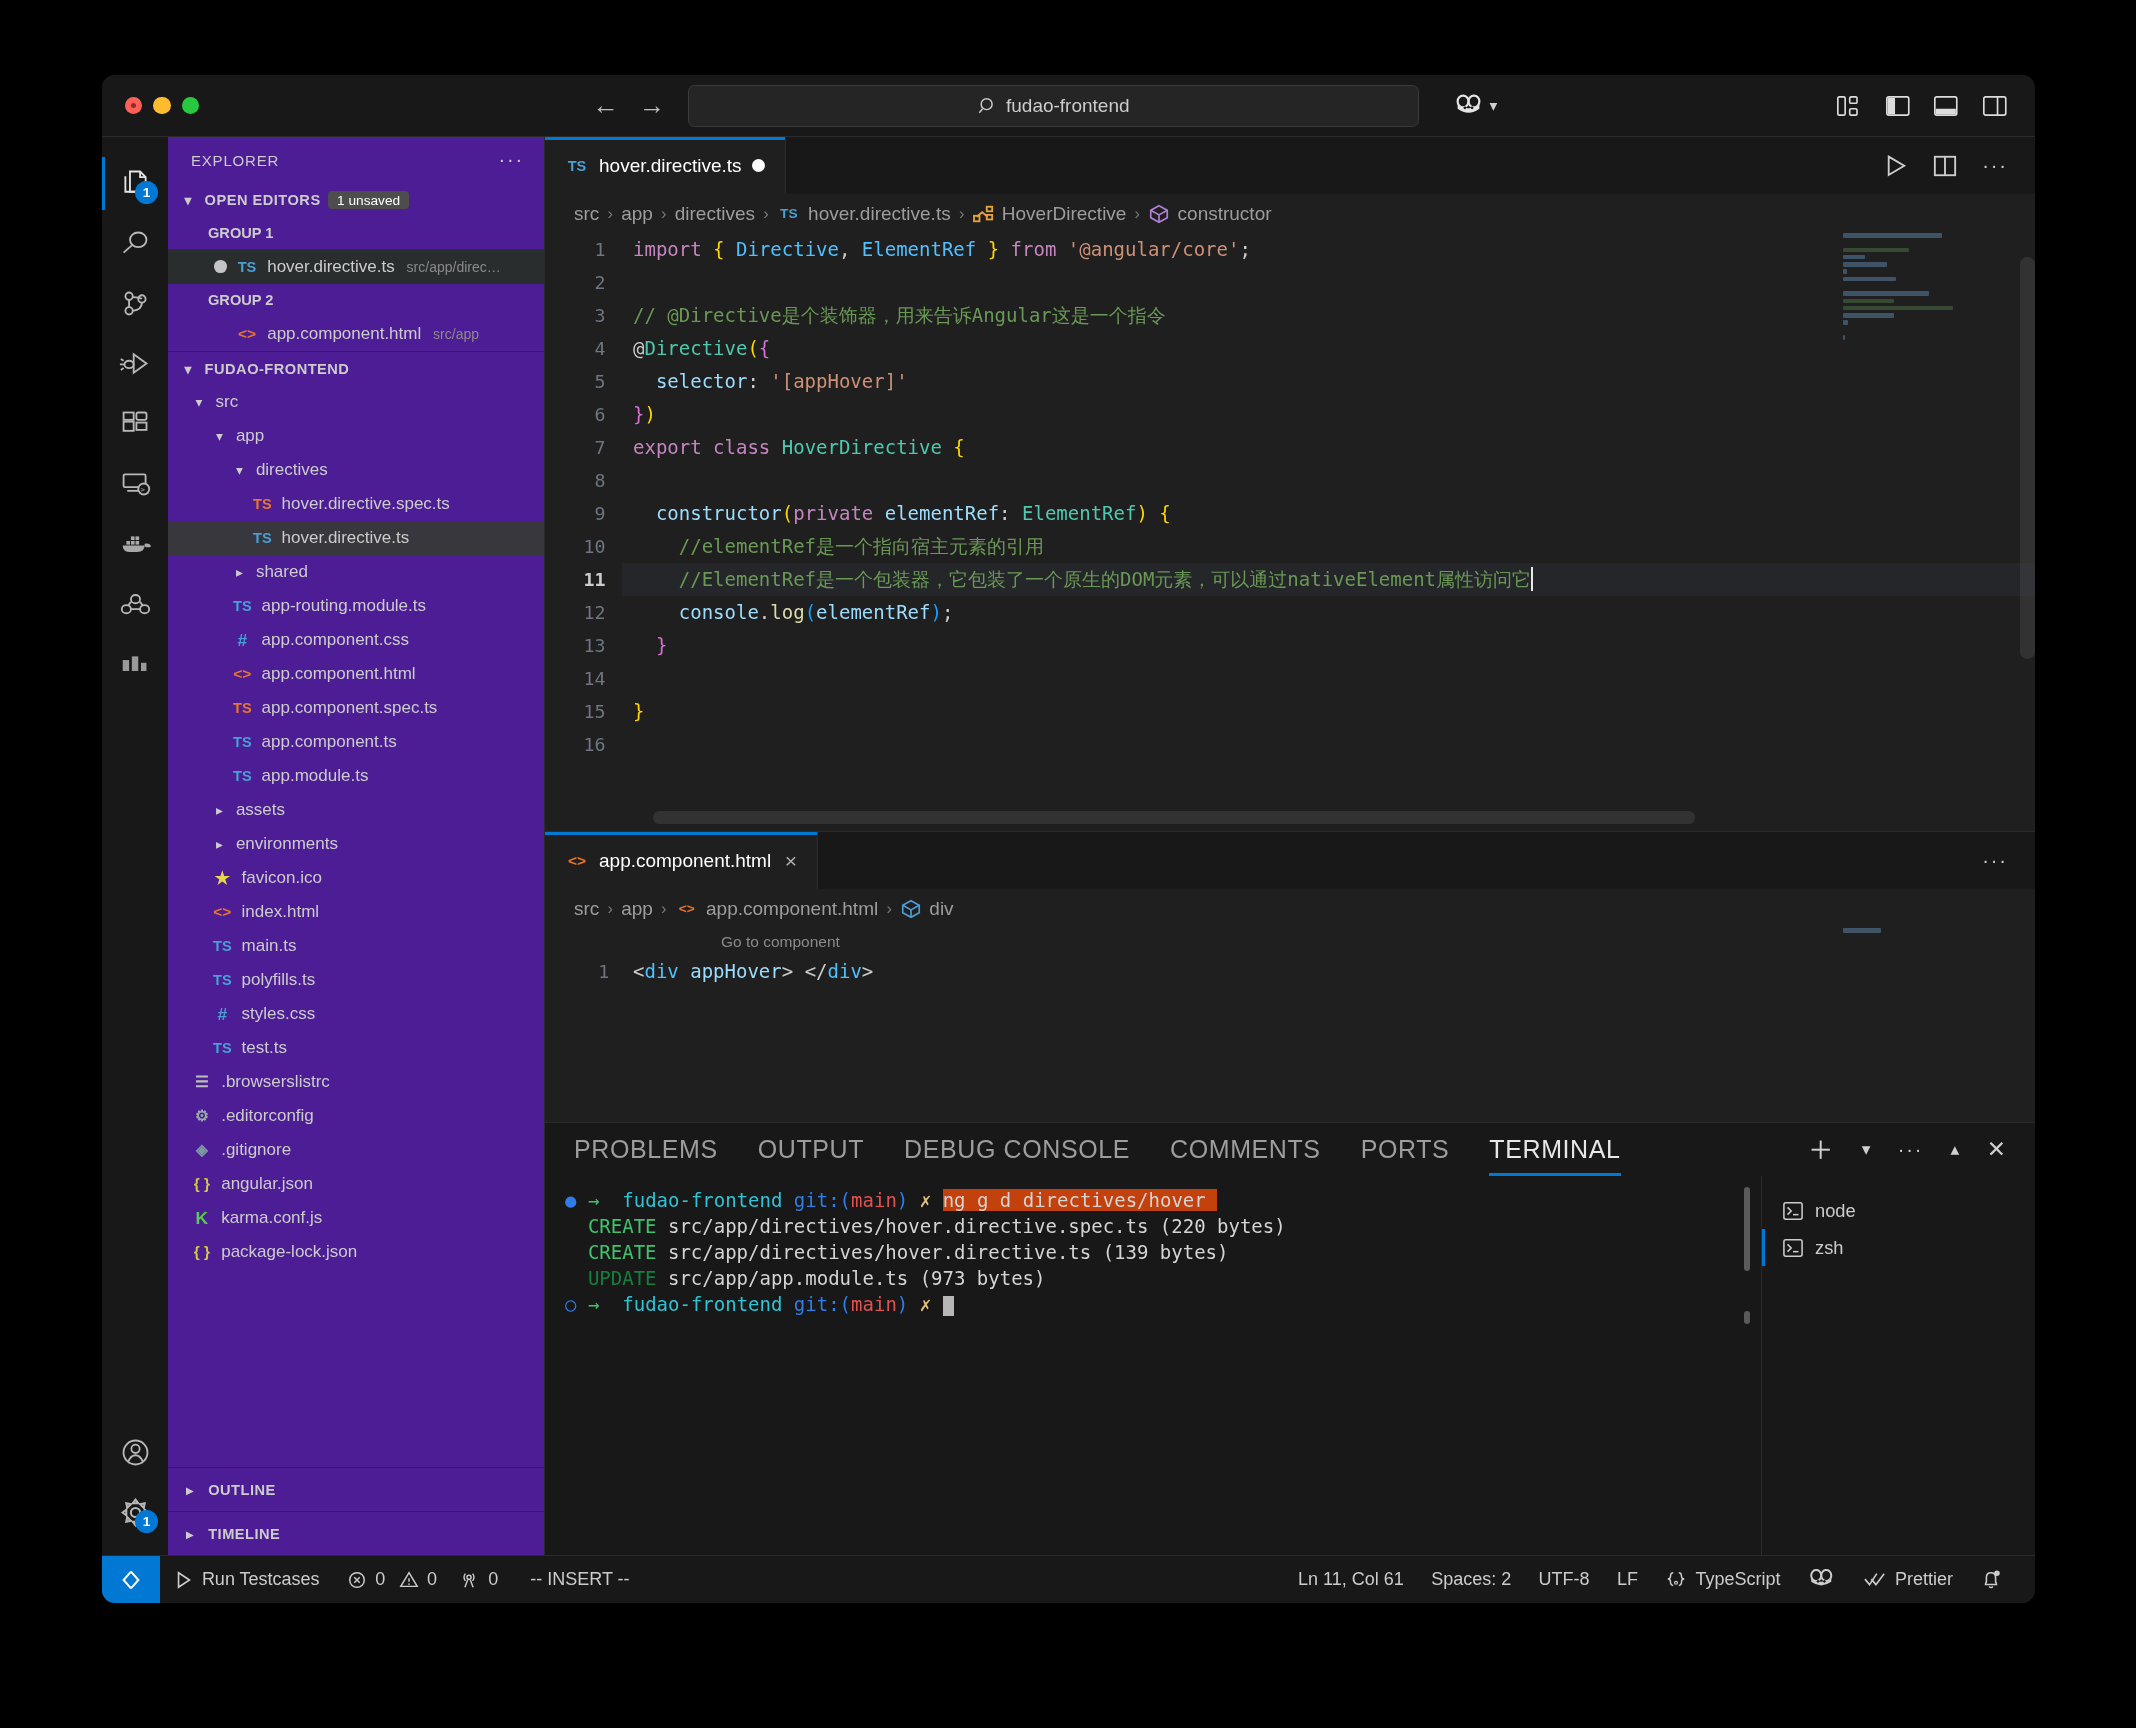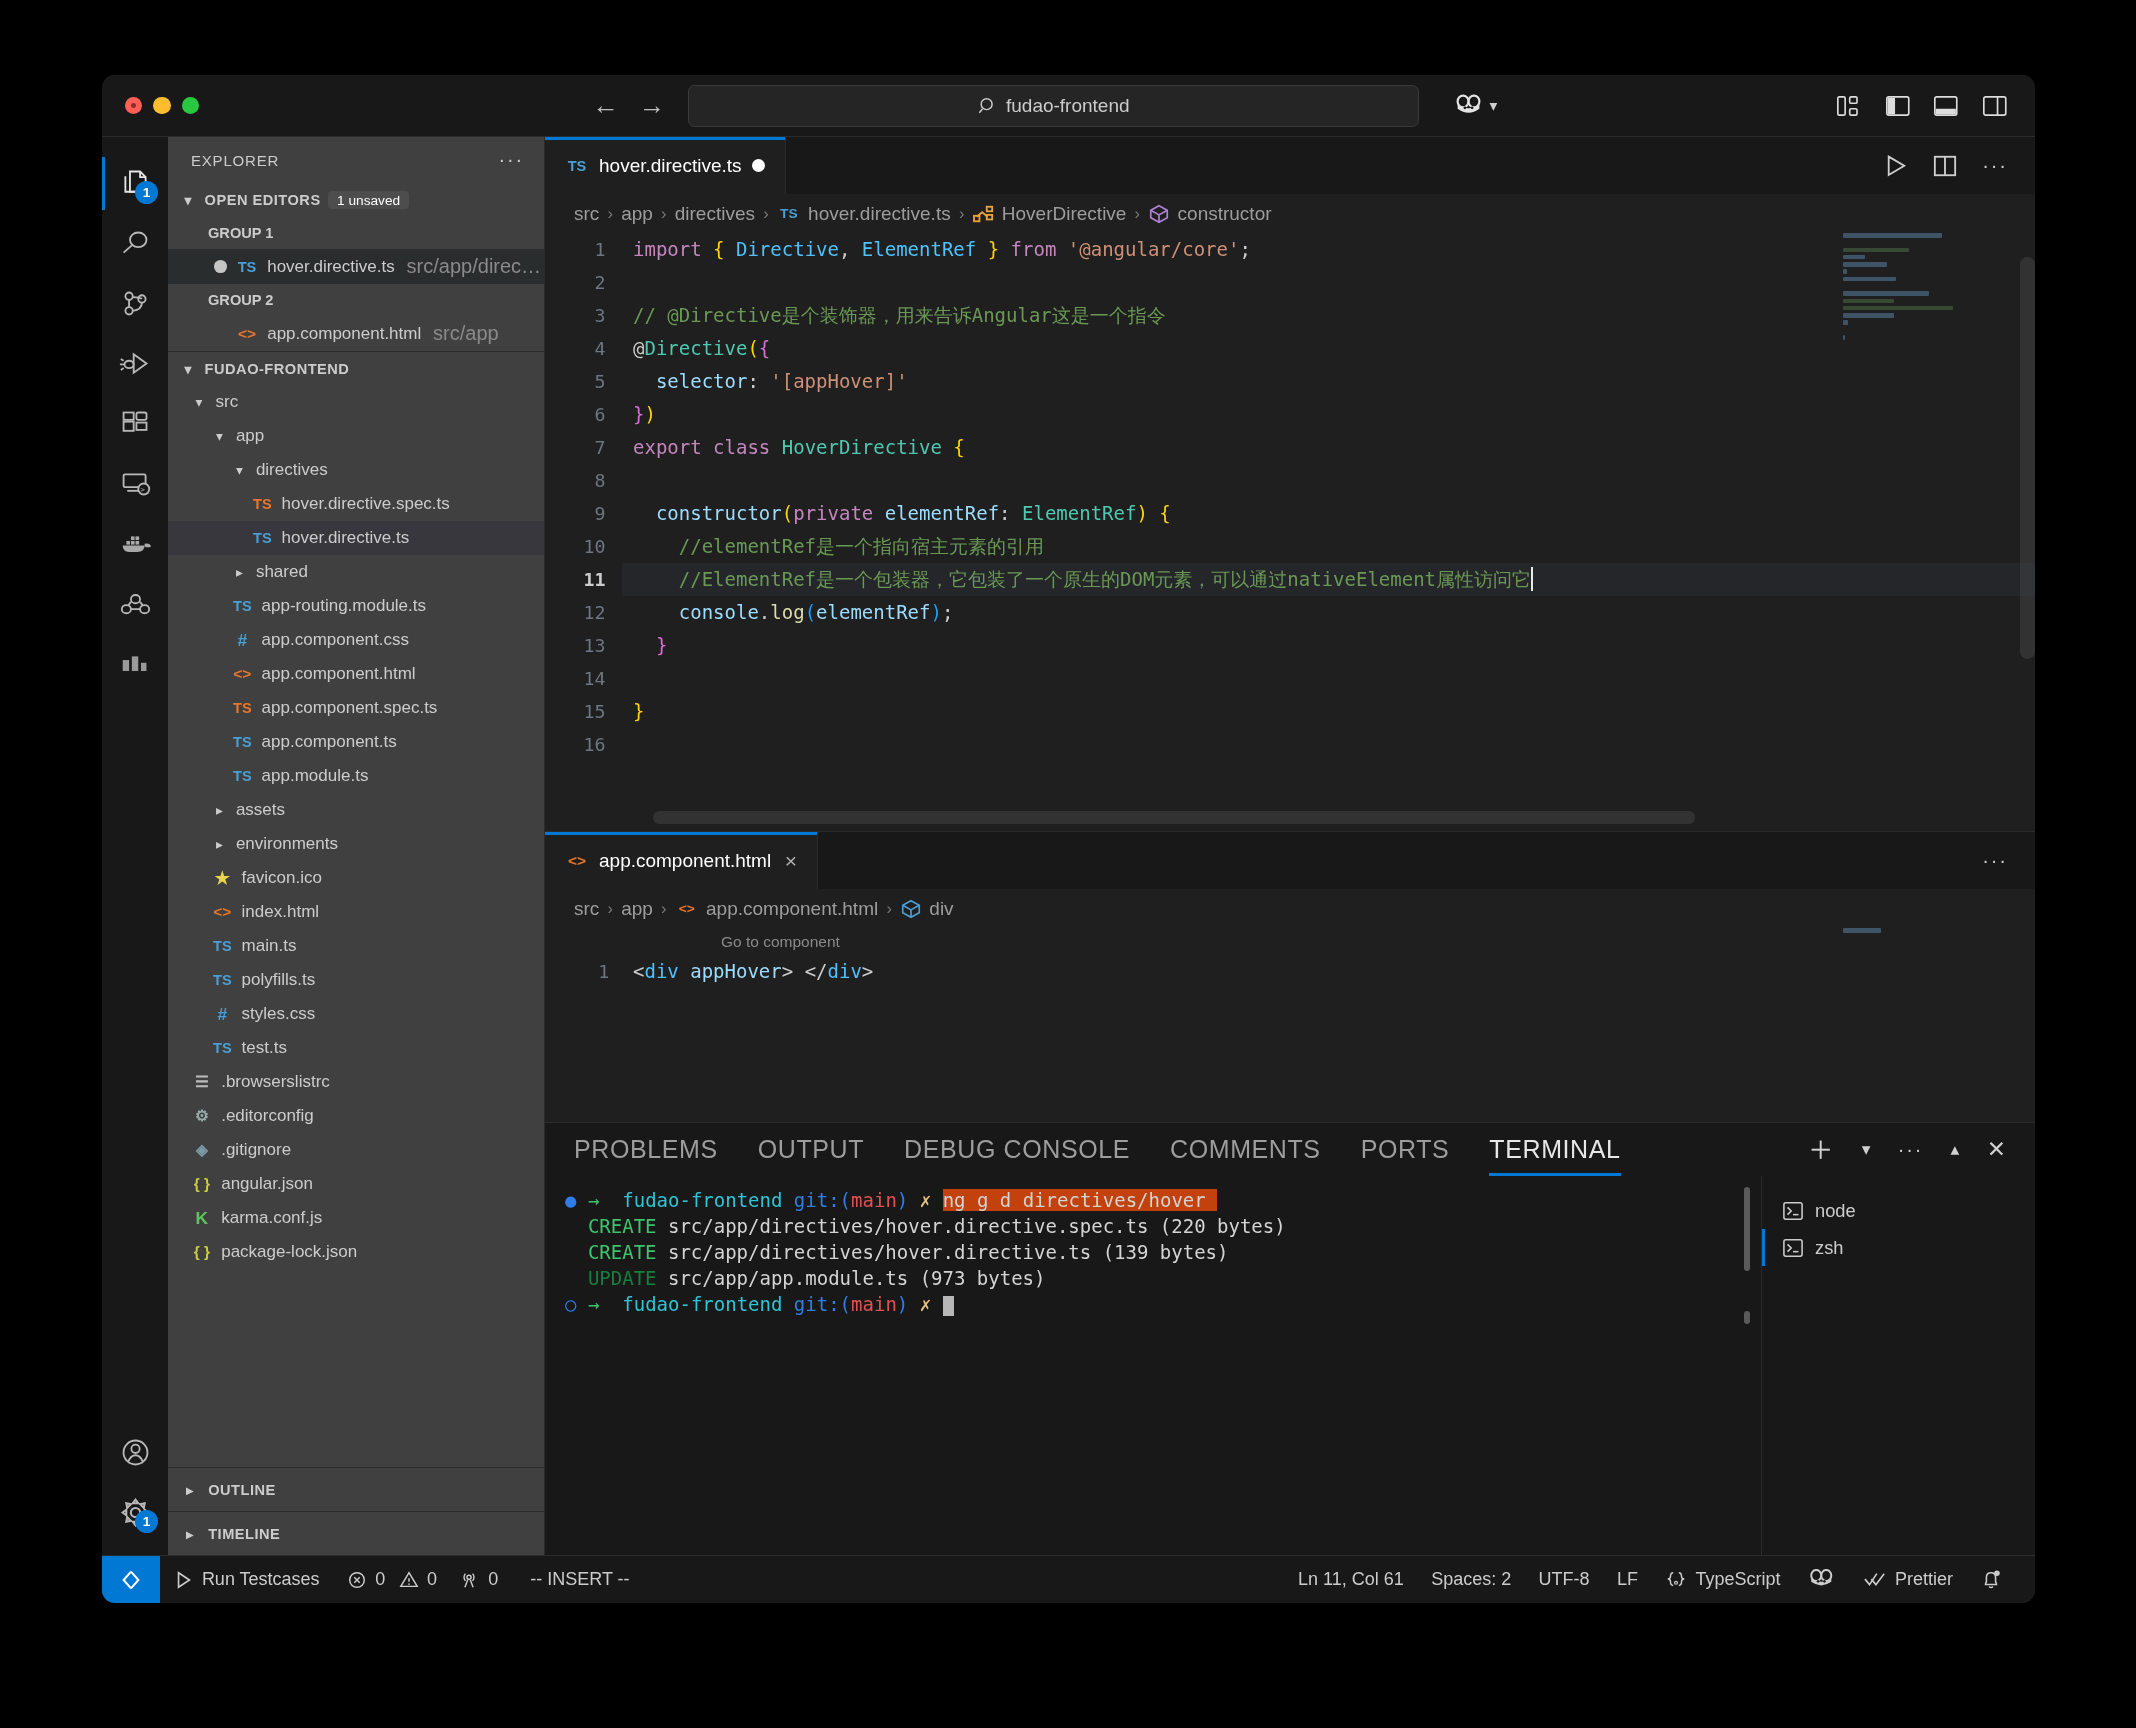--- a/index.html
+++ b/index.html
@@ -66,21 +66,21 @@
   }
   .badge {
     position: absolute; right: 10px; bottom: 9.1px;
     background: #0078d4; color: #fff; border-radius: 50%;
     min-width: 23px; height: 23px; font-size: 13.7px;
     display: flex; align-items: center; justify-content: center; font-weight: 600;
   }
   .act-spacer { flex: 1; }
 
   
-  .sidebar { width: 377px; flex: 0 0 377px; background: #404040; display: flex; flex-direction: column; min-height: 0; border-right: 0.9px solid #2b2b2b;}
+  .sidebar { width: 377px; flex: 0 0 377px; background: #4c1d95; display: flex; flex-direction: column; min-height: 0; border-right: 0.9px solid #2b2b2b;}
   .sb-head {
     height: 46px; display: flex; align-items: center; justify-content: space-between;
     padding: 0 20px 0 23px; color: #cccccc; font-size: 15px; letter-spacing: 0.8px;
     flex: 0 0 46px;
   }
   .dots3 { color: #cccccc; font-size: 20px; letter-spacing: 1.8px; line-height: 9.1px; }
 
   .section-head {
     height: 34px; display: flex; align-items: center; gap: 7.3px;
     padding-left: 11px; color: #cccccc; font-size: 14.6px; font-weight: bold;
@@ -93,21 +93,21 @@
   }
 
   .grouplabel { padding-left: 40px; color: #cccccc; font-size: 14.6px; font-weight: bold; height: 32px; display: flex; align-items: center; }
 
   .oe-row {
     height: 35px; display: flex; align-items: center; gap: 8.2px;
     padding-left: 46px; color: #cccccc; font-size: 17px;
   }
   .oe-row.sel { background: #2a2d2e; }
   .unsaved-dot { width: 12.8px; height: 12.8px; border-radius: 50%; background: #c5c5c5; flex: 0 0 12.8px; }
-  .oe-path { color: #8a8a8a; font-size: 20px; margin-left: 3.7px; }
+  .oe-path { color: #8a8a8a; font-size: 14px; margin-left: 3.7px; }
 
   .tree { overflow: hidden; flex: 1; min-height: 0; }
   .trow {
     height: 34px; display: flex; align-items: center; gap: 7.3px;
     color: #cccccc; font-size: 17px; white-space: nowrap;
   }
   .trow.sel { background: #37373d; }
   .ficon { width: 24px; flex: 0 0 24px; text-align: center; font-size: 14.6px; font-weight: bold; }
   .ts-blue { color: #4a9fd4; }
   .ts-orange { color: #e8762c; }

